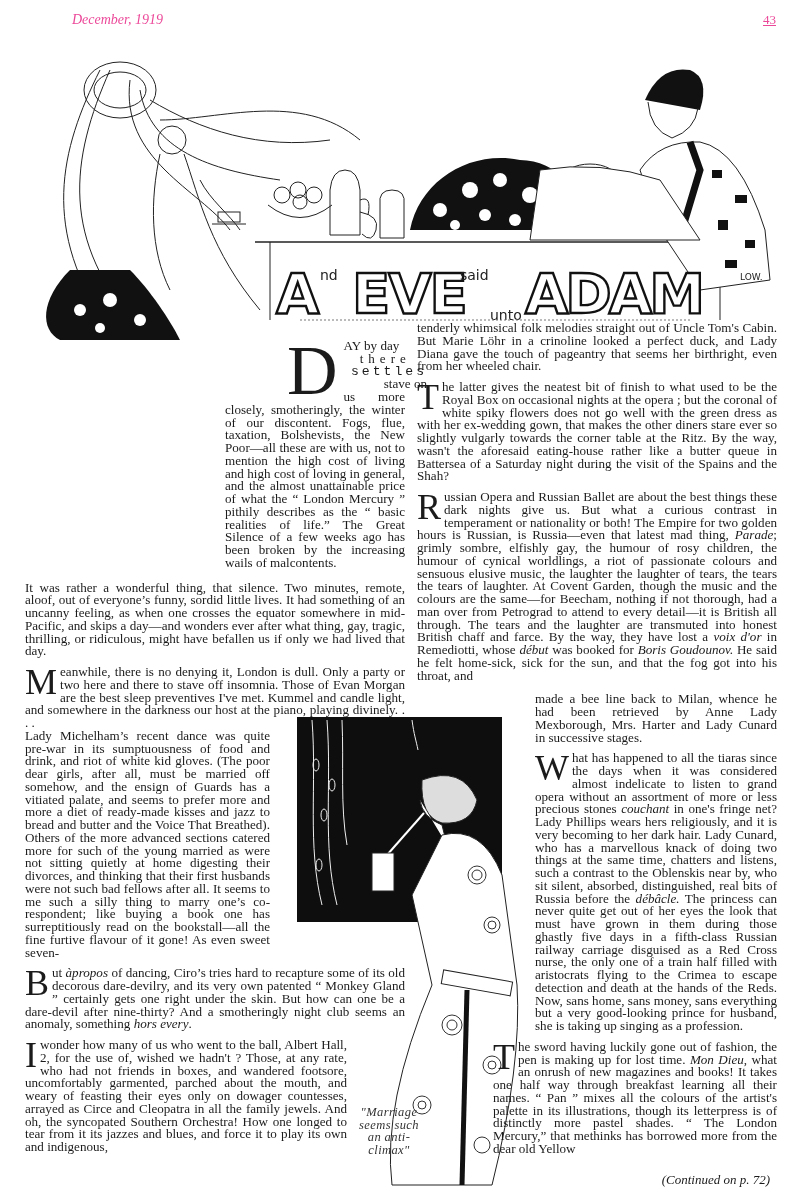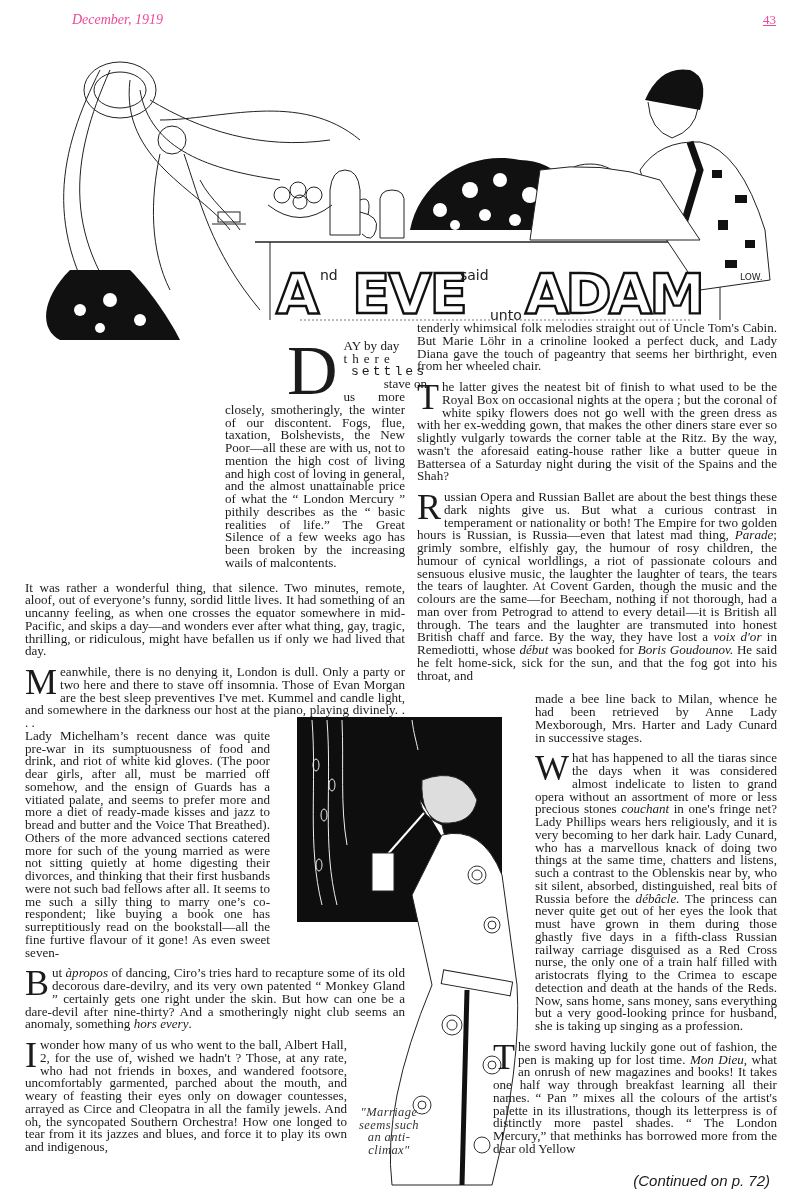--- a/index.html
+++ b/index.html
@@ -6,21 +6,21 @@
   body{width:800px;height:1200px;position:relative;overflow:hidden;color:#1a1a1a;font-family:"DejaVu Serif",serif;}
   .hdr{position:absolute;top:12px;font-size:13px;color:#ec4899;margin-left:47px;}
   .hdr-date{left:25px;font-style:italic;font-family:"Liberation Serif",serif;font-size:14px;}
   .hdr-page{right:24px;font-family:"Liberation Serif",serif;font-size:13px;text-decoration:underline;}
   .art{position:absolute;}
   .col{position:absolute;font-family:"Liberation Serif",serif;font-size:13.1px;line-height:12.75px;text-align:justify;color:#1b1b1b;}
   .col p{margin:0 0 8px 0;}
   .dc{float:left;font-size:36px;line-height:30px;margin:1px 3px 0 0;font-family:"Liberation Serif",serif;}
   .dc-big{float:left;font-size:70px;line-height:58px;margin:2px 6px 0 0;font-family:"Liberation Serif",serif;}
   .caption{position:absolute;left:356px;top:1106px;width:66px;text-align:center;font-style:italic;font-family:"Liberation Serif",serif;font-size:12.5px;line-height:12.5px;color:#333;letter-spacing:0.4px;}
-  .cont{position:absolute;right:30px;top:1172px;font-size:15px;font-style:italic;font-family:Liberation Sans, sans-serif;}
+  .cont{position:absolute;right:30px;top:1172px;font-size:13px;font-style:italic;font-family:Liberation Serif, serif;}
   .title-word{font-family:"DejaVu Sans",sans-serif;font-weight:bold;fill:#fff;stroke:#111;stroke-width:2.4;}
   .title-small{font-family:"DejaVu Sans",sans-serif;font-size:14px;fill:#222;}
 </style>
 </head>
 <body>
 
 <div class="hdr hdr-date">December, 1919</div>
 <div class="hdr hdr-page">43</div>
 
 <svg class="art" style="left:0;top:30px;" width="800" height="310" viewBox="0 0 800 310">
@@ -151,21 +151,21 @@
     </g>
   </g>
 </svg>
 
 <div class="col" style="left:25px;top:340px;width:380px;">
 
   <div style="margin-left:262px;width:140px;">
     <span class="dc-big">D</span>
     <div style="text-align:justify;">
       <div style="text-align:left;">AY by day</div>
-      <div style="text-align:left;letter-spacing:5px;">there</div>
+      <div style="text-align:center;letter-spacing:5px;">there</div>
       <div style="text-align:right;letter-spacing:3px;font-family:Liberation Mono, monospace;">settles</div>
       <div style="text-align:right;">stave on</div>
     </div>
   </div>
   <div style="margin-left:200px;width:180px;margin-top:0px;">us more closely, smotheringly, the winter of our discontent. Fogs, flue, taxation, Bolshevists, the New Poor—all these are with us, not to mention the high cost of living and high cost of loving in general, and the almost unattainable price of what the “ London Mercury ” pithily describes as the “ basic realities of life.”  The Great Silence of a few weeks ago has been broken by the increasing wails of malcontents.</div>
   <p style="margin-top:12px;">It was rather a wonderful thing, that silence.  Two minutes, remote, aloof, out of everyone’s funny, sordid little lives.  It had something of an uncanny feeling, as when one crosses the equator somewhere in mid-Pacific, and skips a day—and wonders ever after what thing, gay, tragic, thrilling, or ridiculous, might have befallen us if only we had lived that day.</p>
 
   <p>
     <span class="dc">M</span><span>eanwhile, there is no denying it, London is dull.  Only a party or two here and there to stave off insomnia.  Those of Evan Morgan are the best sleep preventives I've met. Kummel and candle light, and somewhere in the darkness our host at the piano, playing divinely.  .  .  .</span>
   </p>

